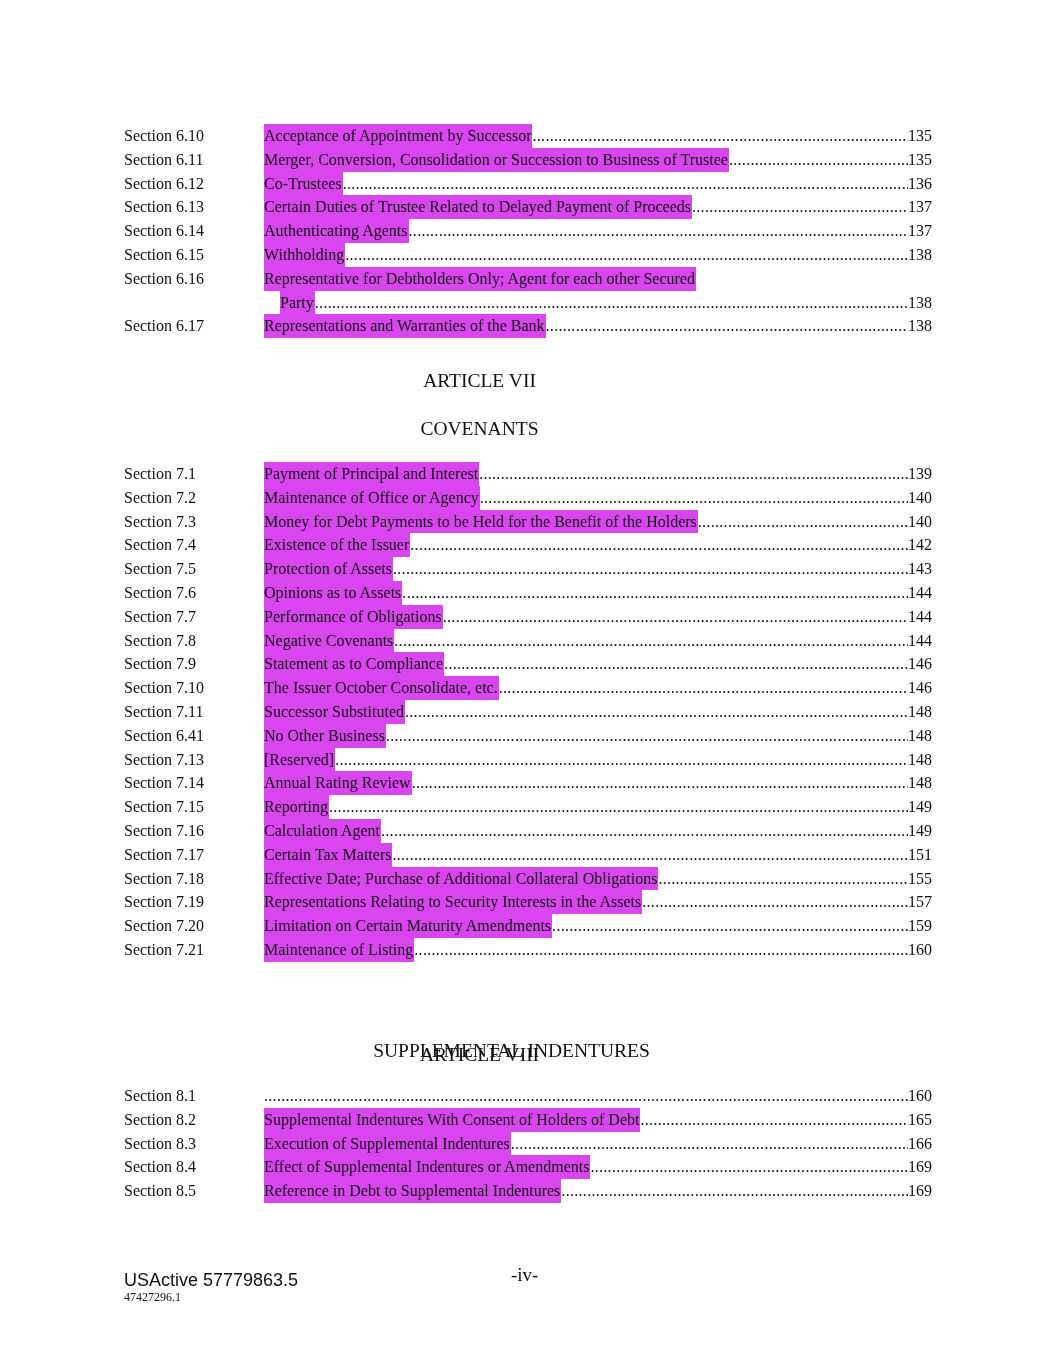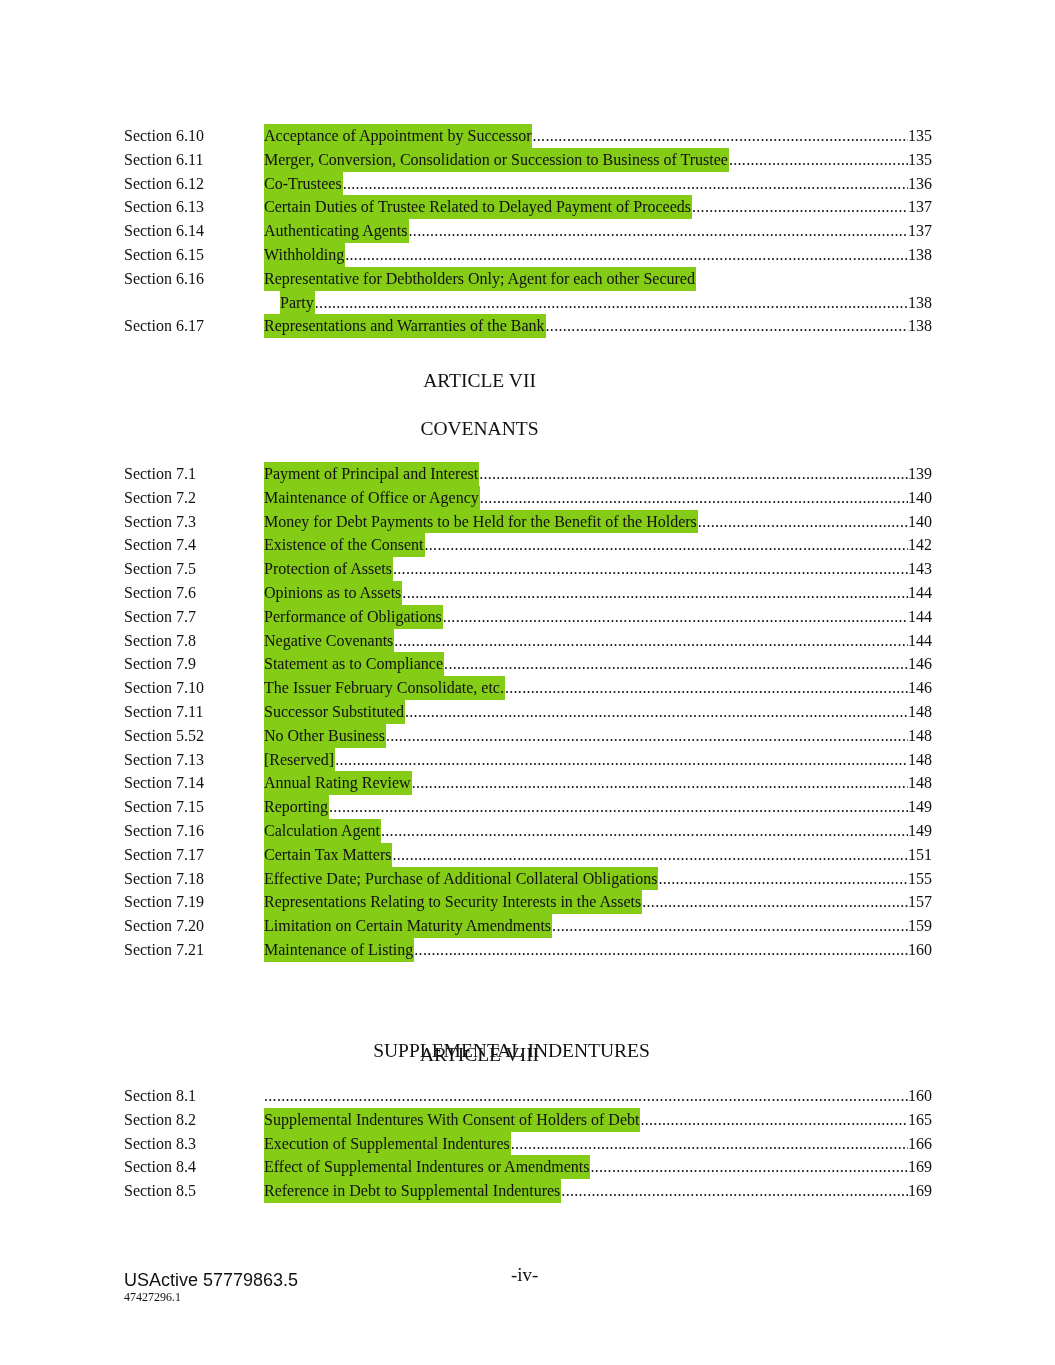--- a/index.html
+++ b/index.html
@@ -2,21 +2,21 @@
 <html><head>
 <meta charset="utf-8">
 <style>
   html, body { margin: 0; padding: 0; background: #ffffff; }
   body { width: 1055px; height: 1365px; position: relative; overflow: hidden;
          font-family: "Liberation Serif", "DejaVu Serif", serif; color: #111; }
   .toc-block { position: absolute; left: 124px; width: 808px; }
   .row { position: relative; height: 23.8px; font-size: 16px; line-height: 23.8px; white-space: nowrap; text-align: right; }
   .row .num { position: absolute; left: 0; top: 0; }
   .row .entry { position: absolute; left: 140px; right: 0; top: 0; display: flex; overflow: hidden; }
-  .row .title { flex: 0 0 auto; background: #84cc16; padding-right: 1px; }
+  .row .title { flex: 0 0 auto; background: #d946ef; padding-right: 1px; }
   .row .dots { flex: 1 1 auto; overflow: hidden; white-space: nowrap; letter-spacing: 0.3px; }
   .row .dots::before { content: "................................................................................................................................................................................................................................................................"; }
   .row .page { flex: 0 0 auto; }
   .row.cont .entry { left: 156px; }
   .heading { position: absolute; left: 0; width: 959px; text-align: center; font-size: 19.5px; }
   .footer-left { position: absolute; left: 124px; top: 1270px; font-family: "Liberation Sans", "DejaVu Sans", sans-serif; font-size: 18px; }
   .footer-left2 { position: absolute; left: 124px; top: 1290px; font-size: 12px; }
   .footer-center { position: absolute; left: 511px; top: 1264px; font-size: 19px; }
 </style>
 </head>
@@ -118,21 +118,21 @@
       <span class="num">Section 7.3</span>
       <span class="entry">
         <span class="title">Money for Debt Payments to be Held for the Benefit of the Holders</span>
         <span class="dots"></span>
         <span class="page">140</span>
       </span>
     </div>
   <div class="row">
       <span class="num">Section 7.4</span>
       <span class="entry">
-        <span class="title">Existence of the Consent</span>
+        <span class="title">Existence of the Issuer</span>
         <span class="dots"></span>
         <span class="page">142</span>
       </span>
     </div>
   <div class="row">
       <span class="num">Section 7.5</span>
       <span class="entry">
         <span class="title">Protection of Assets</span>
         <span class="dots"></span>
         <span class="page">143</span>
@@ -166,35 +166,35 @@
       <span class="num">Section 7.9</span>
       <span class="entry">
         <span class="title">Statement as to Compliance</span>
         <span class="dots"></span>
         <span class="page">146</span>
       </span>
     </div>
   <div class="row">
       <span class="num">Section 7.10</span>
       <span class="entry">
-        <span class="title">The Issuer February Consolidate, etc.</span>
+        <span class="title">The Issuer October Consolidate, etc.</span>
         <span class="dots"></span>
         <span class="page">146</span>
       </span>
     </div>
   <div class="row">
       <span class="num">Section 7.11</span>
       <span class="entry">
         <span class="title">Successor Substituted</span>
         <span class="dots"></span>
         <span class="page">148</span>
       </span>
     </div>
   <div class="row">
-      <span class="num">Section 5.52</span>
+      <span class="num">Section 6.41</span>
       <span class="entry">
         <span class="title">No Other Business</span>
         <span class="dots"></span>
         <span class="page">148</span>
       </span>
     </div>
   <div class="row">
       <span class="num">Section 7.13</span>
       <span class="entry">
         <span class="title">[Reserved]</span>

